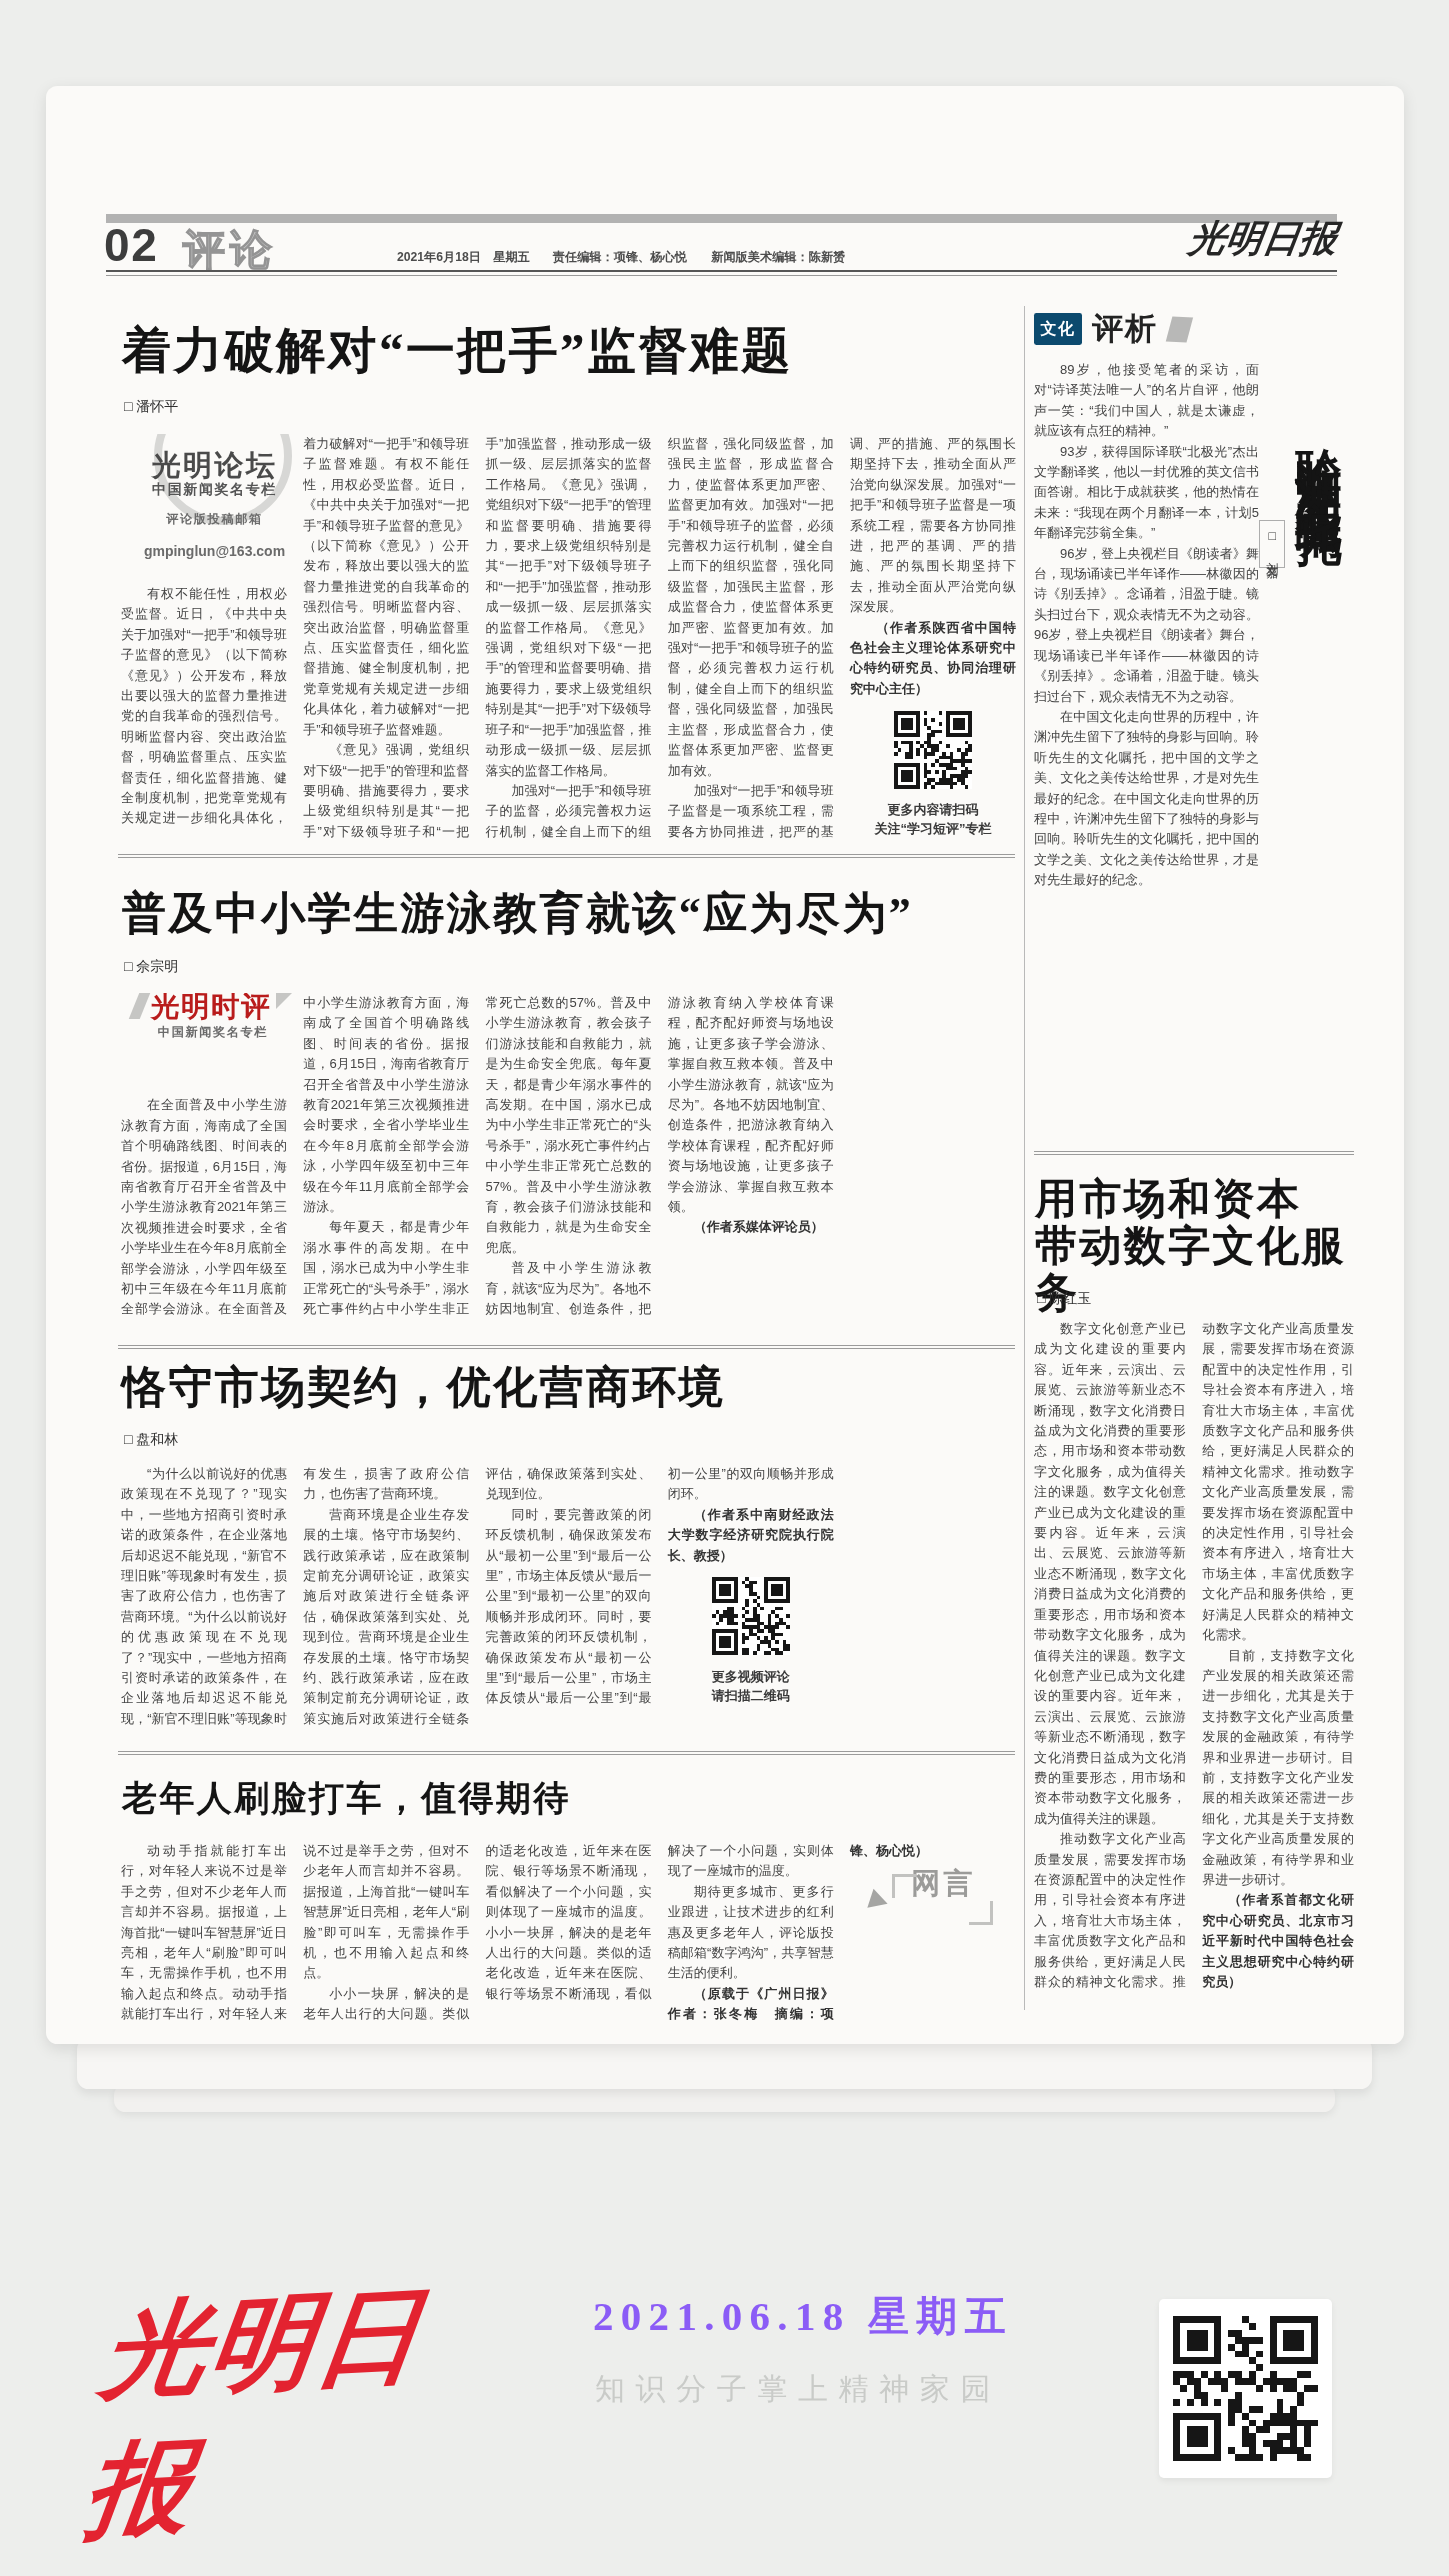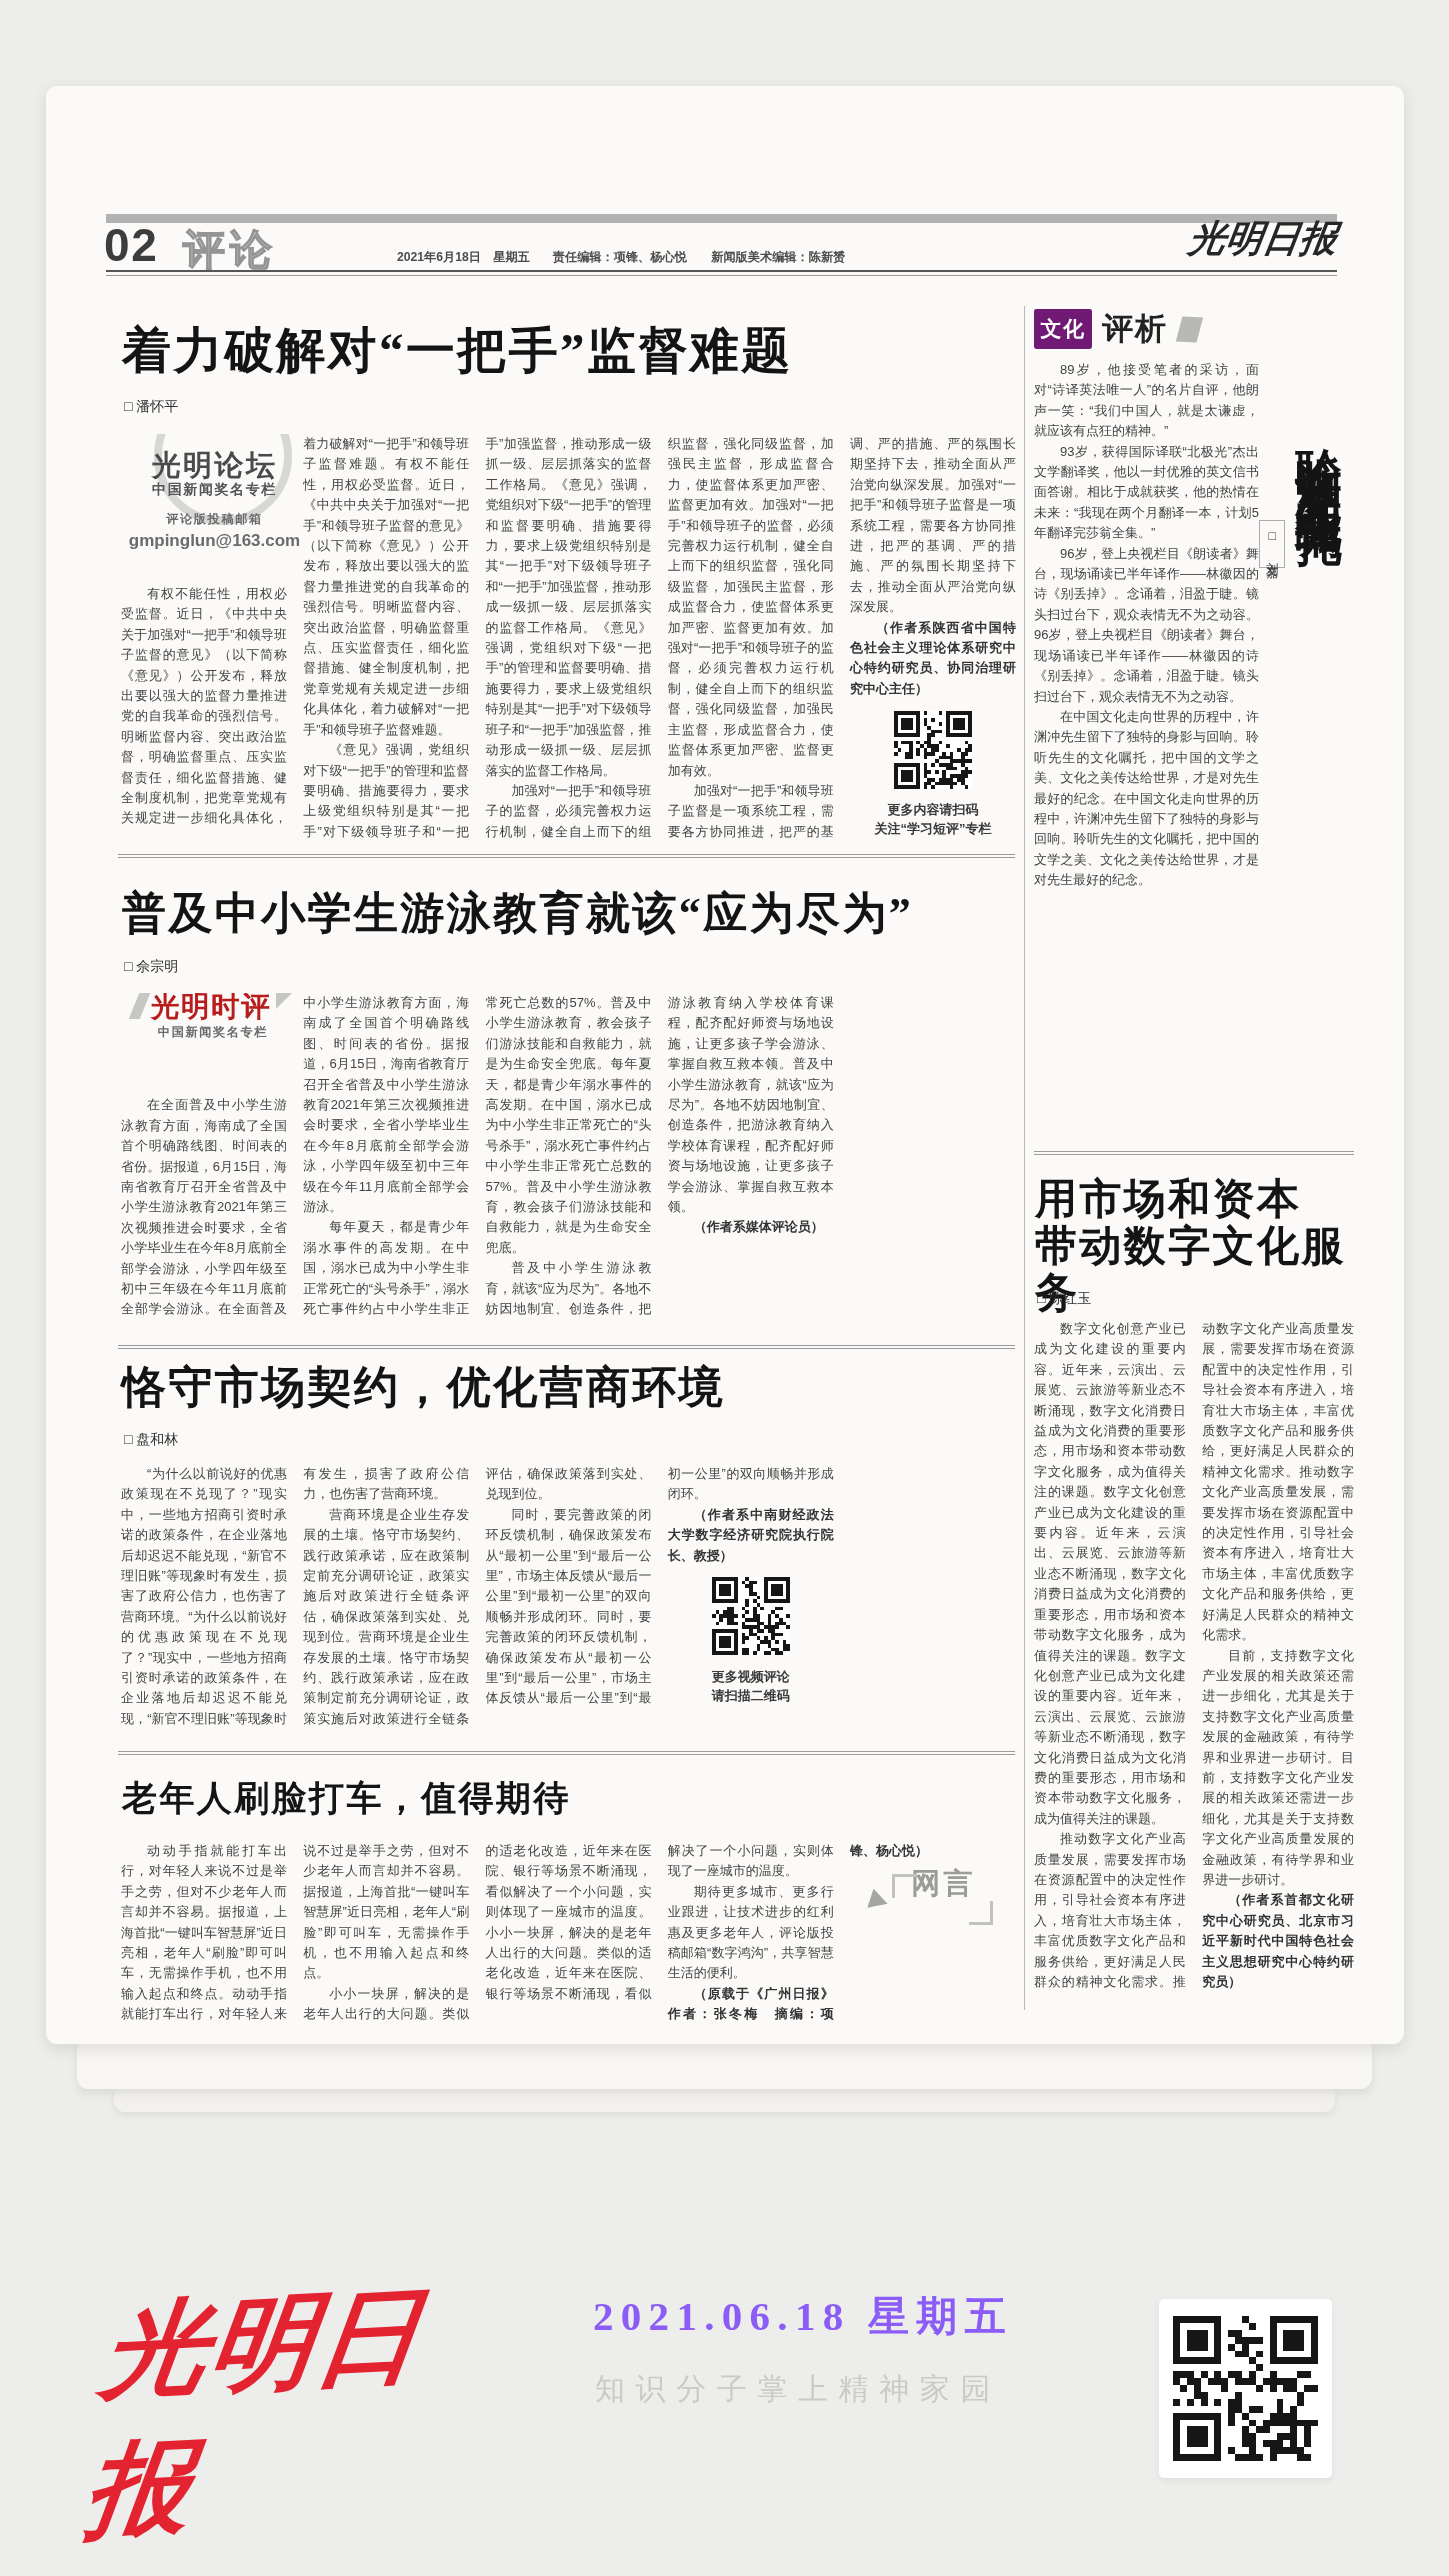--- a/index.html
+++ b/index.html
@@ -31,31 +31,31 @@
   .attr{margin:0;text-indent:2em;font-weight:700;color:#333;}
   .vsep{width:0.8px;background:#b9b9b9;}
   .hsep{height:2.4px;border-top:0.8px solid #9b9b9b;border-bottom:0.8px solid #9b9b9b;}
 
   
   .forumbox{position:relative;width:187px;height:137px;text-align:center;overflow:hidden;margin:0 0 13px 0;break-inside:avoid;}
   .forumbox .ring{position:absolute;left:50%;top:-47px;width:122px;height:122px;margin-left:-61px;border:8.2px solid #d7d7d5;border-radius:50%;}
   .forumbox .t1{position:relative;margin-top:21px;font-size:29px;font-weight:700;color:#4a4a4a;letter-spacing:2.4px;}
   .forumbox .t2{position:relative;font-size:14px;font-weight:700;color:#555;margin-top:3.3px;letter-spacing:1.6px;}
   .forumbox .t3{position:relative;font-size:12.2px;font-weight:700;color:#6b6b6b;margin-top:9.8px;letter-spacing:1.6px;}
-  .forumbox .t4{position:relative;font-size:17px;font-weight:700;color:#6b6b6b;margin-top:2px;}
+  .forumbox .t4{position:relative;font-size:14px;font-weight:700;color:#6b6b6b;margin-top:12px;}
 
   .timesbox{position:relative;width:184px;height:91px;margin:0 0 11.4px 0;break-inside:avoid;text-align:center;}
   .timesbox .bar{display:inline-block;width:10.6px;height:26px;background:#c6c6c4;transform:skewX(-22deg);margin-right:6.5px;vertical-align:middle;}
   .timesbox .t1{display:inline-block;font-size:28.5px;font-weight:700;color:#b91c1c;letter-spacing:1.6px;vertical-align:middle;}
   .timesbox .tri{display:inline-block;width:0;height:0;border-left:16.3px solid #c6c6c4;border-bottom:16.3px solid transparent;margin-left:4.9px;vertical-align:top;}
   .timesbox .t2{font-size:12.2px;font-weight:700;color:#6a6a6a;letter-spacing:1.6px;margin-top:3.3px;}
 
   
   #culttag{left:1034px;top:308px;height:39px;}
-  #culttag .blk{display:inline-block;background:#701a75;color:#fff;font-size:21px;font-weight:700;padding:5.7px 6.5px;border-radius:2.4px;letter-spacing:1.6px;vertical-align:middle;}
+  #culttag .blk{display:inline-block;background:#0c4a6e;color:#fff;font-size:16px;font-weight:700;padding:5.7px 6.5px;border-radius:2.4px;letter-spacing:1.6px;vertical-align:middle;}
   #culttag .rest{display:inline-block;font-size:31px;font-weight:700;color:#222;margin-left:6.5px;letter-spacing:1.6px;vertical-align:middle;font-family:"Liberation Serif","DejaVu Serif",serif;}
   #culttag .stub{display:inline-block;width:21px;height:24.5px;background:#a8a8a6;margin-left:8.2px;transform:skewX(-12deg) rotate(3deg);vertical-align:middle;opacity:.8;}
 
   
   #vtitle{left:1293px;top:412px;height:717px;writing-mode:vertical-rl;font-family:"Liberation Serif","DejaVu Serif",serif;font-weight:700;font-size:46px;color:#141414;letter-spacing:6.5px;line-height:1.1;}
   #vbyline{left:1259px;top:520px;writing-mode:vertical-rl;font-size:12.2px;color:#3c3c3c;border:0.8px solid #adadad;padding:8.2px 3.3px;letter-spacing:2.4px;}
   .spacer{float:right;width:95px;height:693px;}
 
   
   .qrblock{break-inside:avoid;text-align:center;margin-top:11.4px;}

